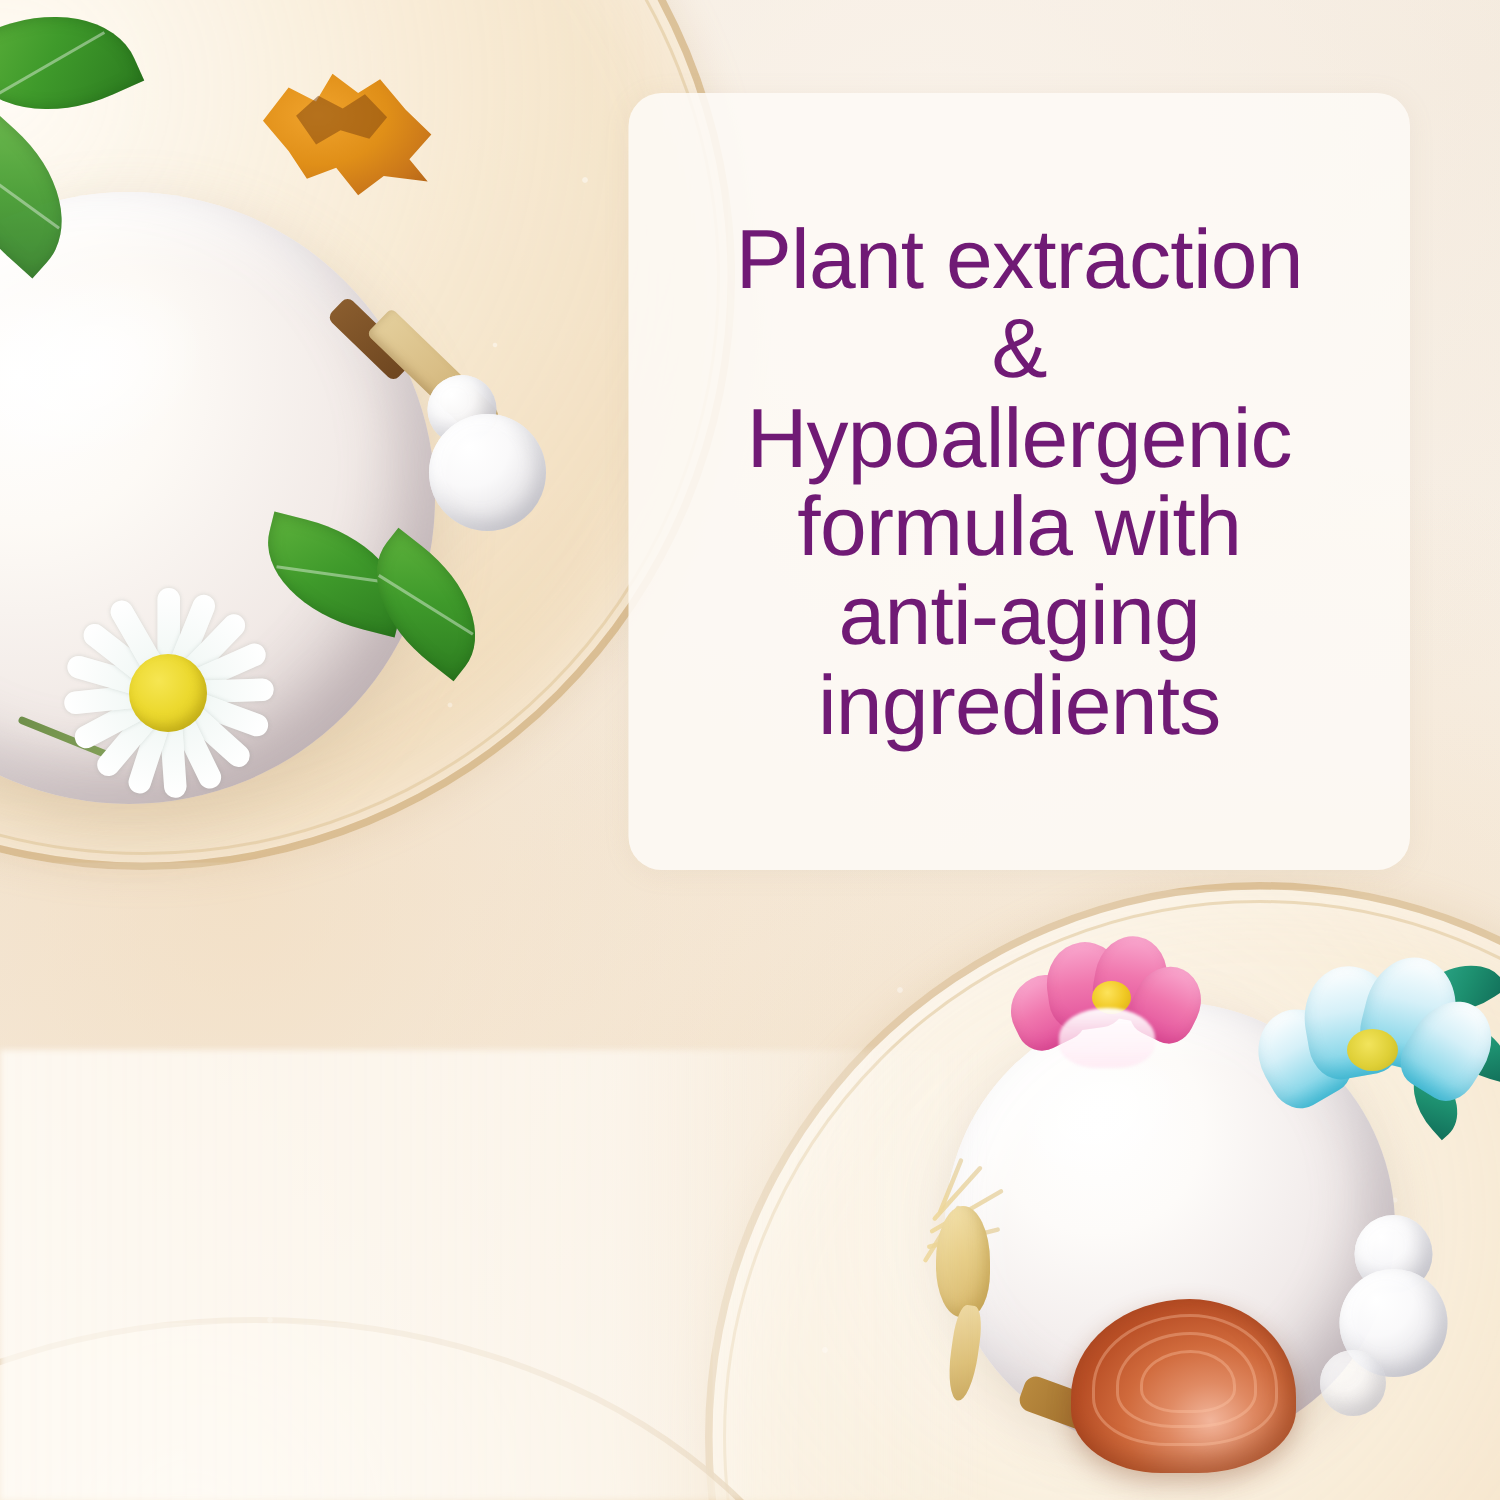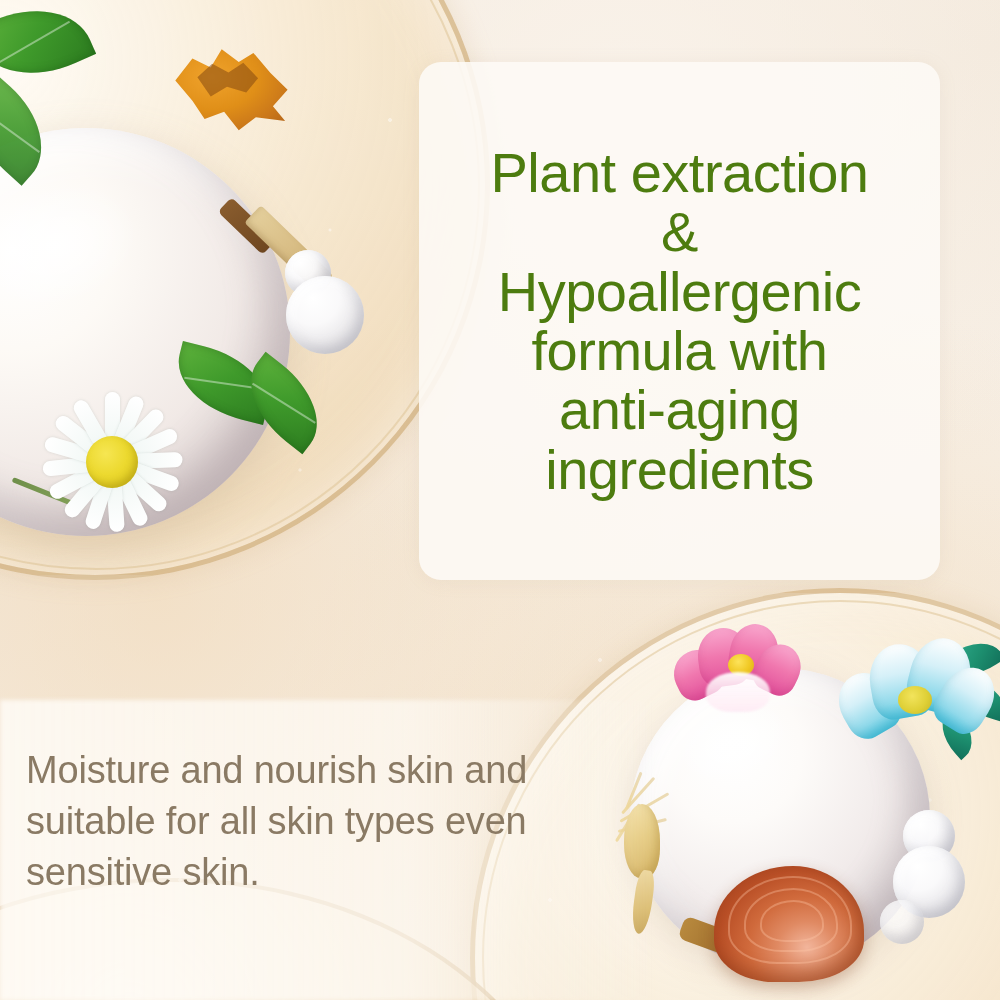--- a/index.html
+++ b/index.html
@@ -337,21 +337,21 @@
     box-shadow: 0 2px 18px rgba(180,155,125,.10);
     display: flex;
     align-items: center;
     justify-content: center;
     padding: 10px 16px;
     box-sizing: border-box;
   }
   .headline {
     margin: 0;
     text-align: center;
-    color: #4d7c0f;
+    color: #701a75;
     font-weight: 400;
     font-size: 56px;
     line-height: 1.06;
     letter-spacing: -0.5px;
     white-space: pre-line;
   }
 
   
   .body-copy {
     position: absolute;
@@ -481,15 +481,14 @@
 
   <div class="headline-card">
     <h1 class="headline">Plant extraction
 &amp;
 Hypoallergenic
 formula with
 anti-aging
 ingredients</h1>
   </div>
 
-  <p class="body-copy">Moisture and nourish skin and suitable for all skin types even sensitive skin.</p>
 
 </div>
 
 </body></html>

